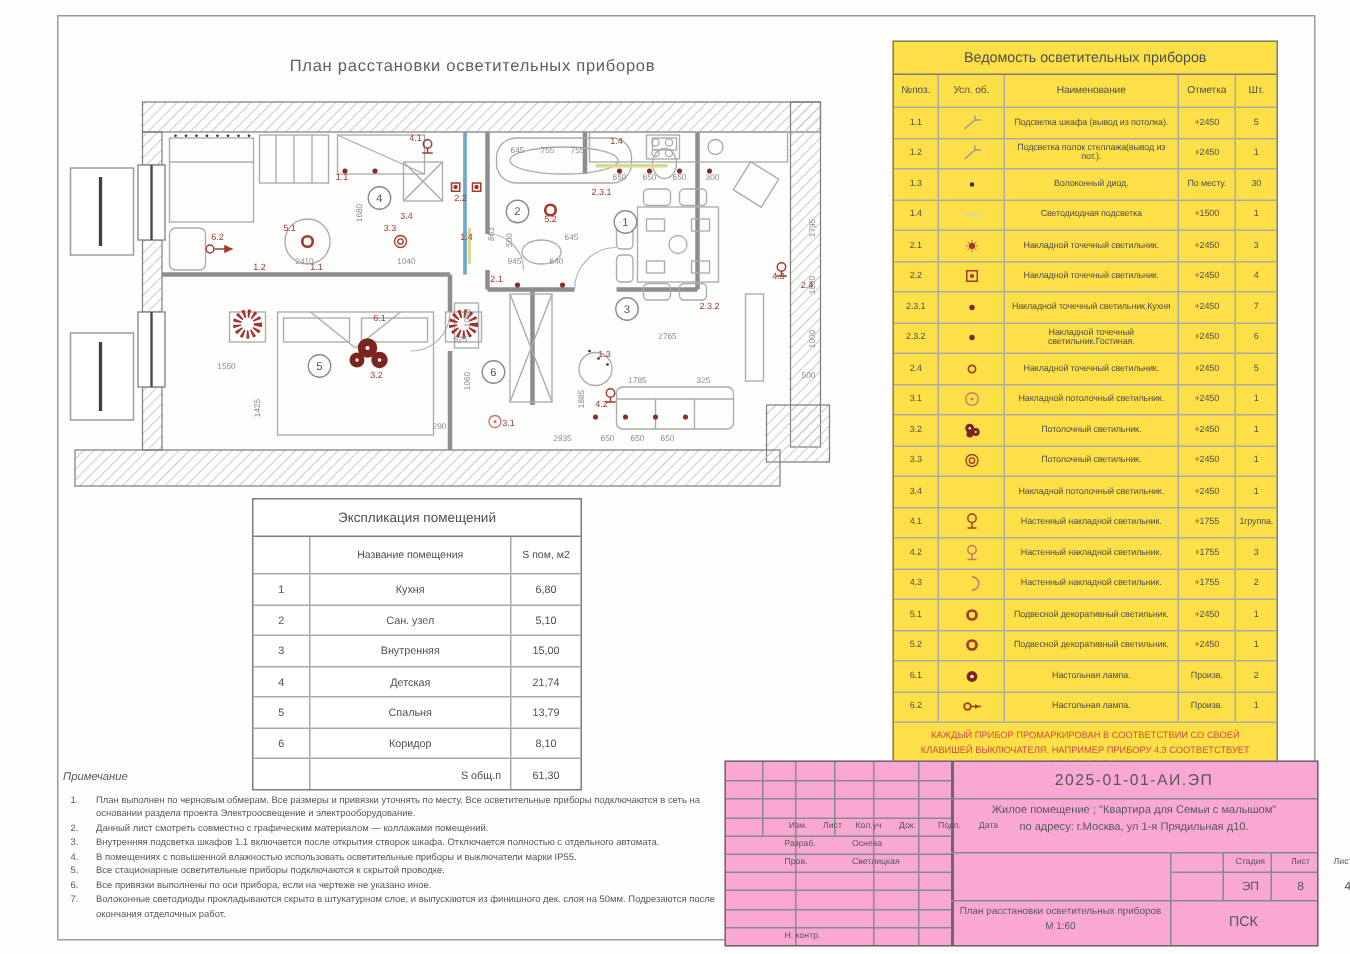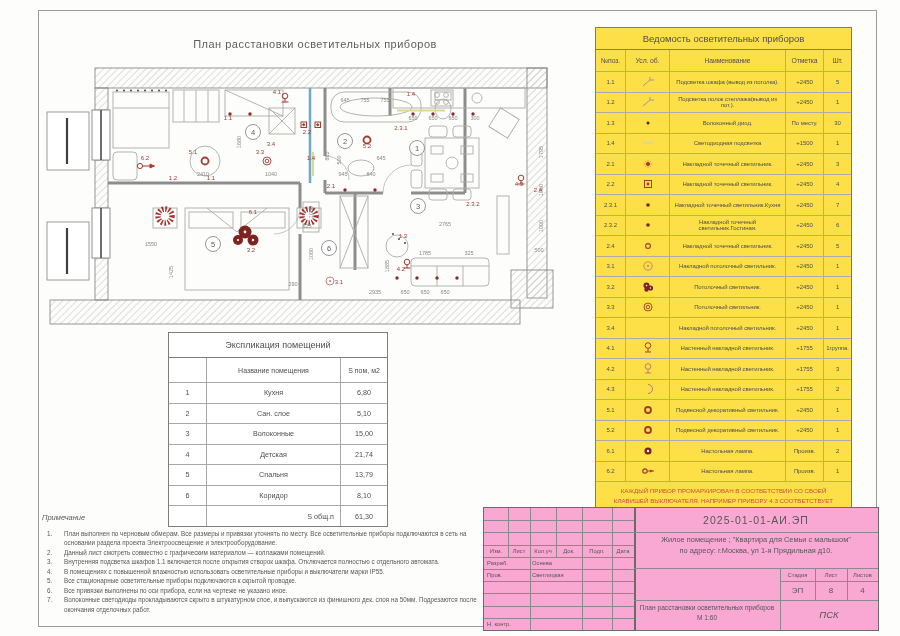--- a/index.html
+++ b/index.html
@@ -36,32 +36,32 @@
   
   .notes{position:absolute;left:42px;top:513px;width:444px;}
   .notes-label{font-size:7.5px;font-style:italic;color:#5a5a5a;margin-bottom:7px;}
   .note-item{display:flex;font-size:6.3px;line-height:1.5;color:#585858;}
   .note-num{width:22px;flex:none;padding-left:5px;box-sizing:border-box;}
   .note-text{flex:1;}
 
   
   .stamp{position:absolute;left:483px;top:507px;width:394px;height:122px;border:1.5px solid #6a6a6a;background:#f9a8d4;}
   .sline{position:absolute;background:#8a8a8a;}
-  .slabel{position:absolute;font-size:5.8px;color:#565656;display:flex;align-items:center;justify-content:center;}
+  .slabel{position:absolute;font-size:5.8px;color:#565656;display:flex;align-items:center;justify-content:center;padding-left:36px;}
   .slabel.left{justify-content:flex-start;}
   .doc-number{position:absolute;left:150px;top:0;width:244px;height:24px;line-height:24px;text-align:center;
               font-size:10.5px;letter-spacing:1px;color:#565656;}
   .object{position:absolute;left:152px;top:26px;width:240px;height:34px;text-align:center;
           font-size:7.4px;line-height:1.55;color:#565656;}
   .worktype{position:absolute;left:150px;top:60px;width:146px;height:32px;line-height:32px;text-align:center;
             font-size:8.5px;color:#565656;}
   .dwg-title{position:absolute;left:150px;top:92px;width:146px;height:30px;text-align:center;
              font-size:6.6px;line-height:1.5;color:#565656;padding-top:3px;box-sizing:border-box;}
   .org{position:absolute;left:296px;top:92px;width:98px;height:30px;line-height:30px;text-align:center;
-       font-size:9.5px;color:#565656;font-style:italic;}
+       font-size:9.5px;color:#565656;}
   .stageval{font-size:8px !important;}
 </style>
 </head>
 <body>
 
 <div class="sheet">
   <div class="frame"></div>
 
   <div class="plan-title">План расстановки осветительных приборов</div>
 
@@ -342,26 +342,26 @@
           <div>Название помещения</div>
           <div>S пом, м2</div>
         </div>
         <div class="expl-row">
           <div>1</div>
           <div>Кухня</div>
           <div>6,80</div>
         </div>
         <div class="expl-row">
           <div>2</div>
-          <div>Сан. слое</div>
+          <div>Сан. узел</div>
           <div>5,10</div>
         </div>
         <div class="expl-row">
           <div>3</div>
-          <div>Волоконные</div>
+          <div>Внутренняя</div>
           <div>15,00</div>
         </div>
         <div class="expl-row">
           <div>4</div>
           <div>Детская</div>
           <div>21,74</div>
         </div>
         <div class="expl-row">
           <div>5</div>
           <div>Спальня</div>

